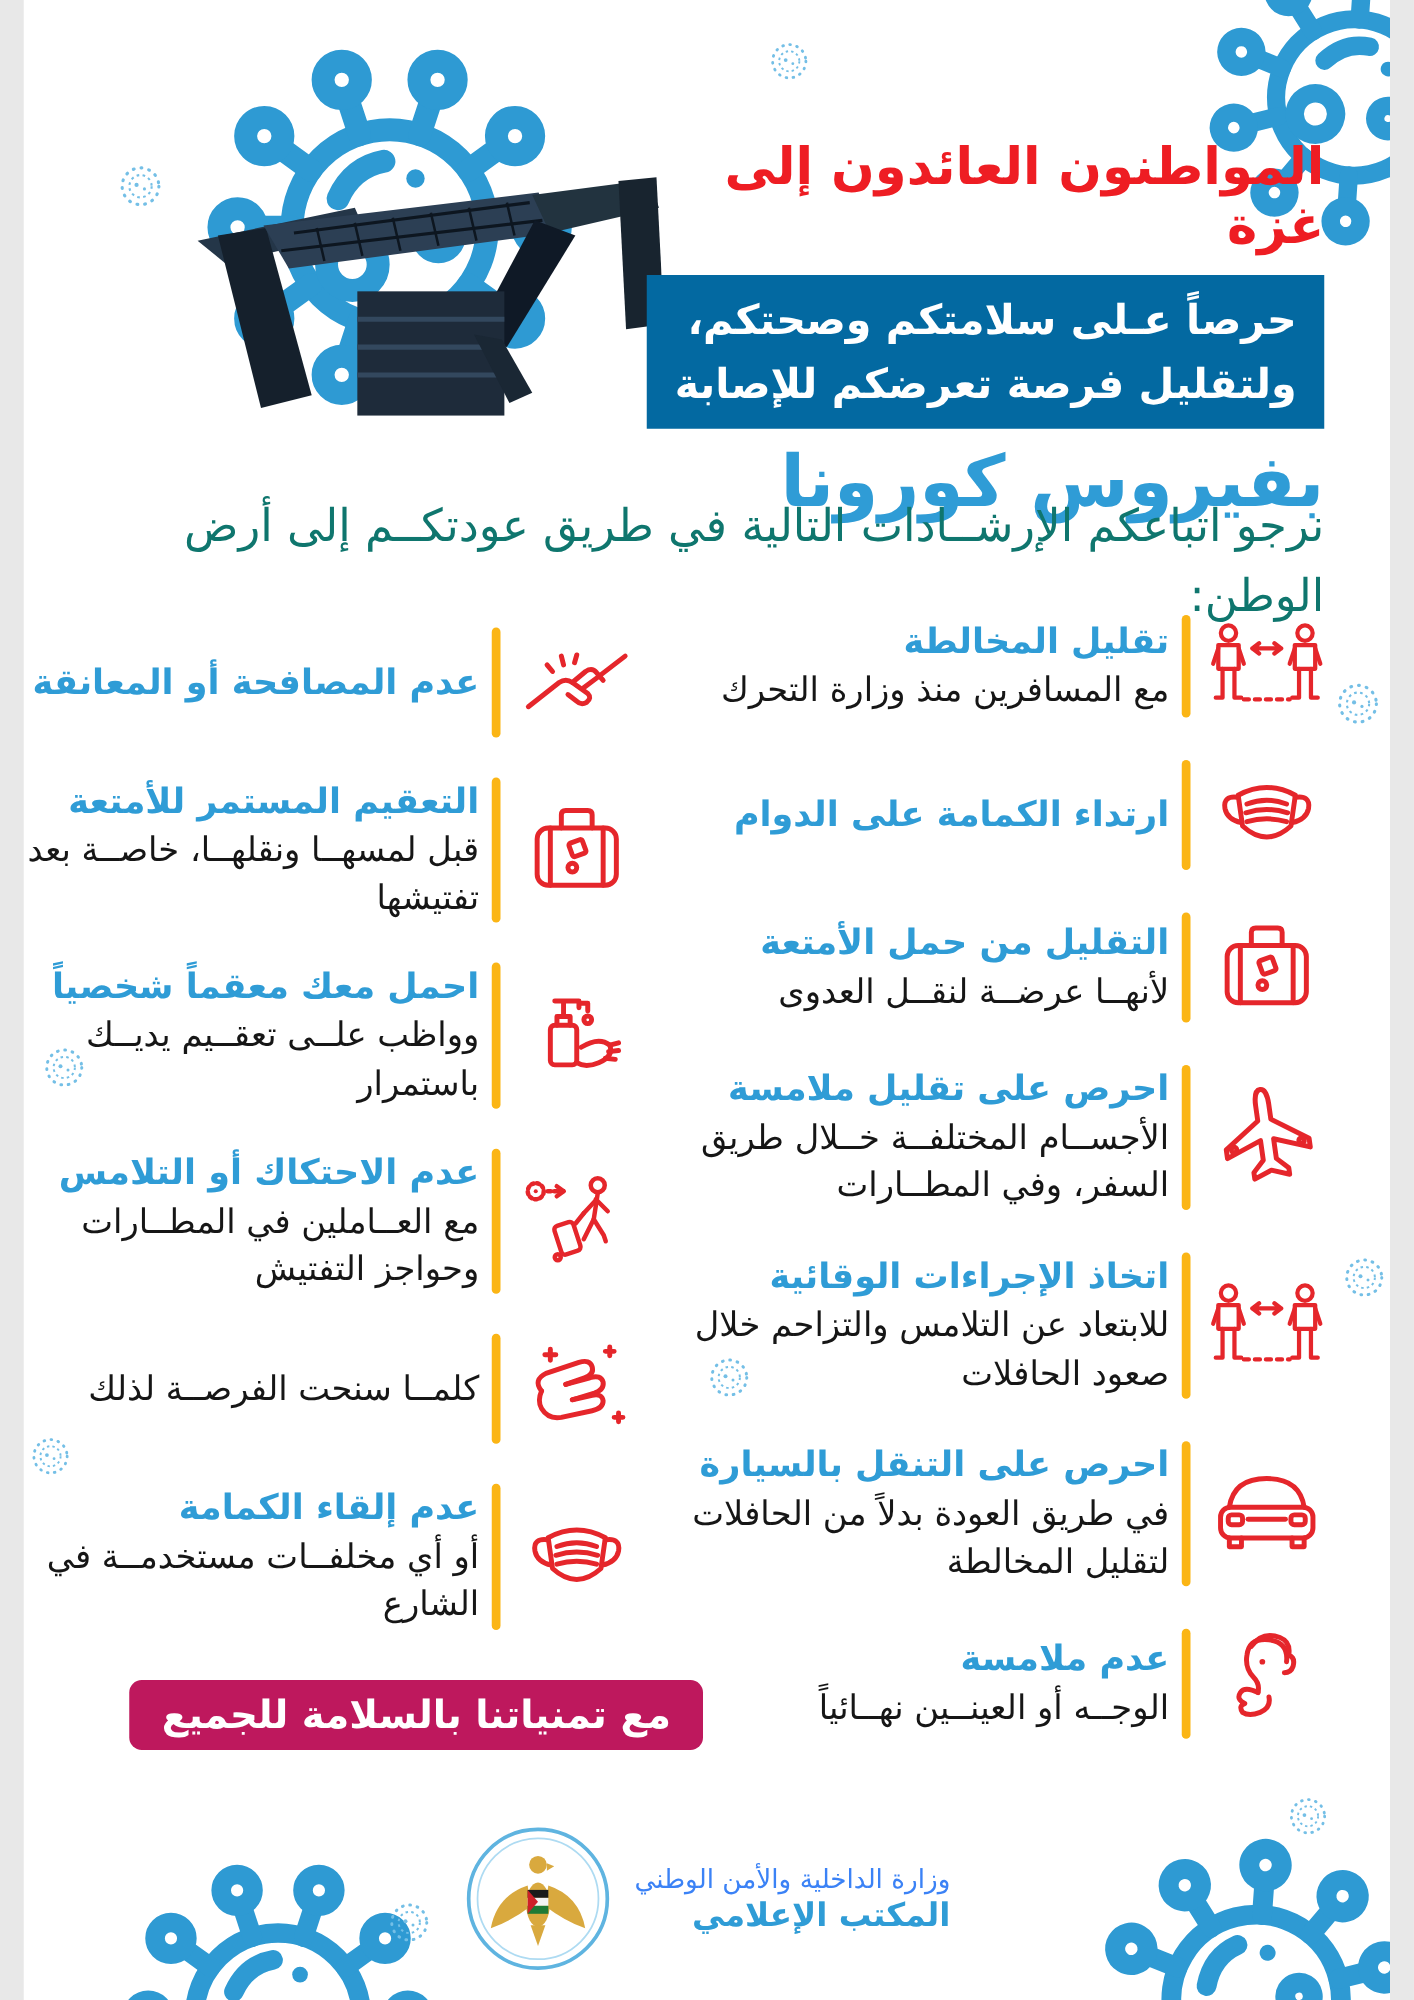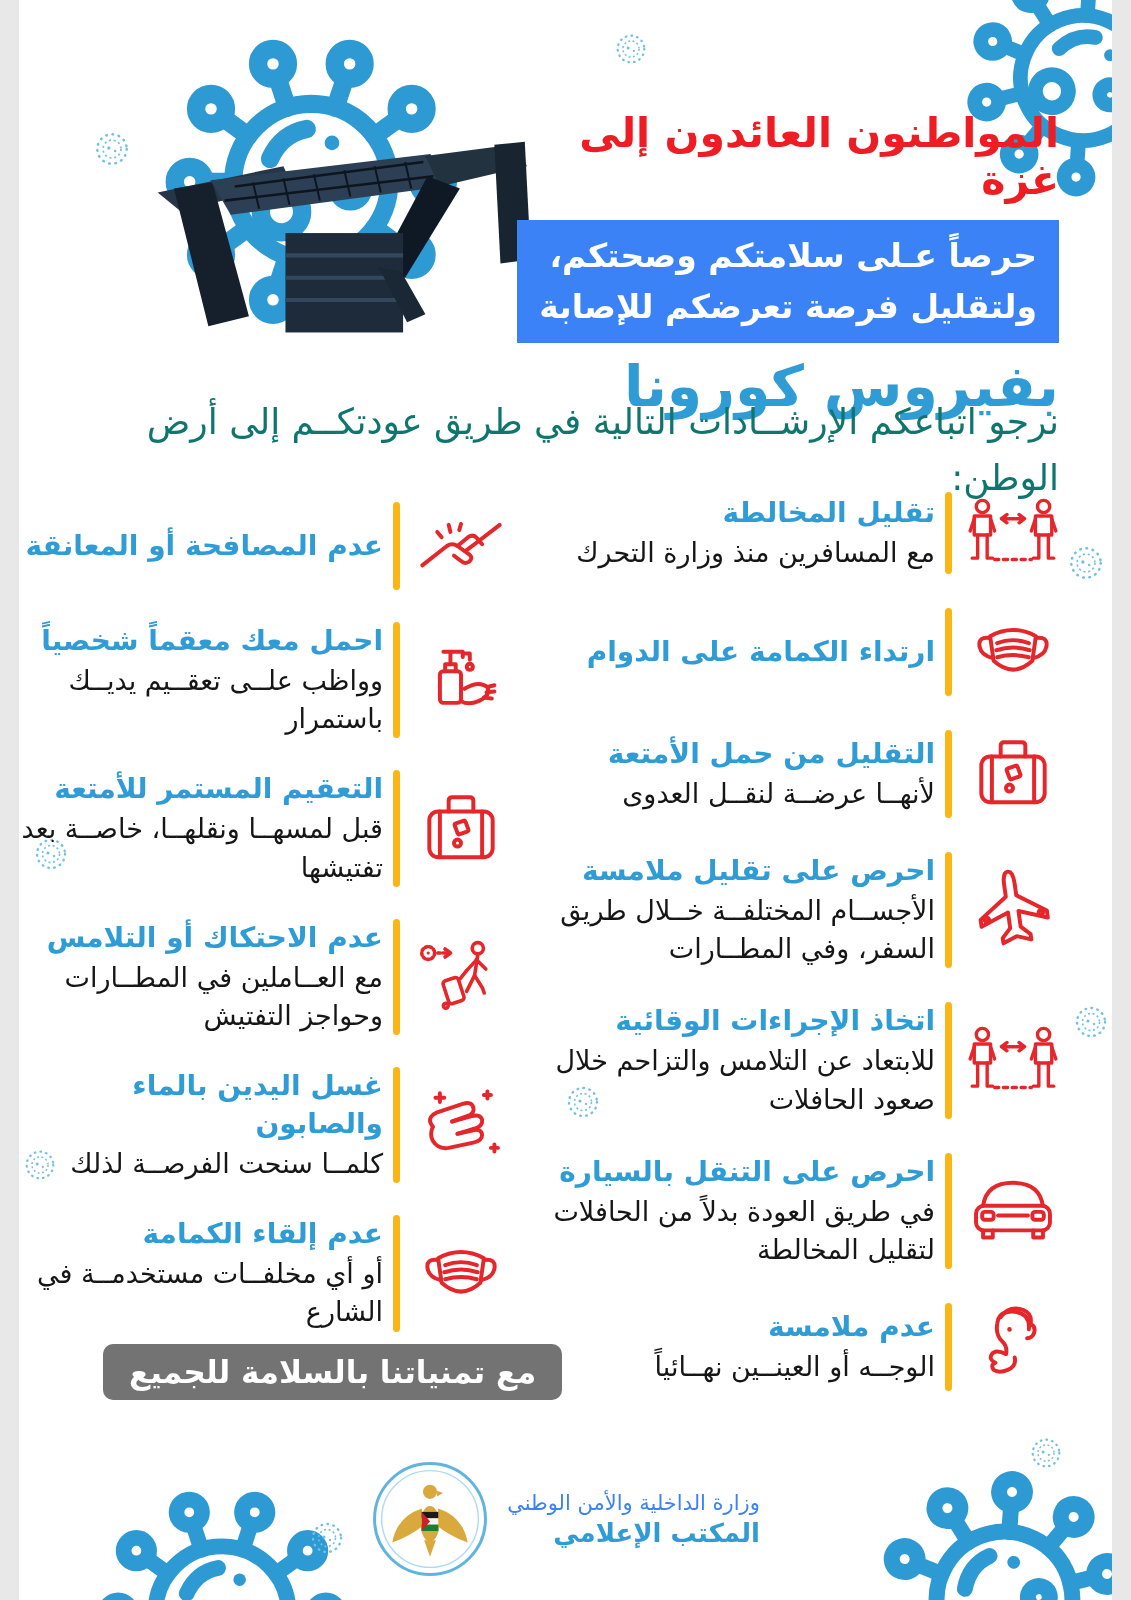--- a/index.html
+++ b/index.html
@@ -7,42 +7,42 @@
           direction:rtl;font-family:"DejaVu Sans","Liberation Sans",sans-serif;}
   svg{display:block;}
   
   .deco{position:absolute;color:#2E9AD3;pointer-events:none;}
   .speck{position:absolute;color:#74BFE6;pointer-events:none;}
   
   .hero{position:absolute;top:12px;left:100px;width:410px;height:360px;}
   
   .header{position:absolute;top:110px;right:53px;text-align:right;max-width:560px;}
   .h-title{color:#EE1D23;font-size:41px;font-weight:bold;line-height:1.15;}
-  .h-bluebox{margin-top:16px;background:#3b82f6;color:#fff;font-size:33px;font-weight:bold;
+  .h-bluebox{margin-top:16px;background:#0369a1;color:#fff;font-size:33px;font-weight:bold;
              line-height:1.55;padding:10px 22px;width:fit-content;}
   .h-corona{color:#2F9CD6;font-size:57px;font-weight:bold;margin-top:10px;}
   
   .intro{position:absolute;top:382px;right:53px;left:48px;color:#0f766e;font-size:36px;
          line-height:1.55;text-align:right;margin-top:12px;}
   
   .col{position:absolute;display:flex;flex-direction:column;}
   .col-r{top:492px;right:48px;width:548px;gap:34px;}
   .col-l{top:502px;right:600px;width:494px;gap:32px;}
   .item{display:flex;align-items:center;gap:10px;}
   .icon{width:102px;flex:none;display:flex;justify-content:center;align-items:center;color:#E5262B;}
   .icon svg{width:88px;height:88px;}
   .icon svg.wide{width:106px;height:82px;}
   .icon svg.rot{transform:rotate(-8deg);}
   .bar{flex:none;width:7px;background:#FBB515;border-radius:4px;align-self:stretch;min-height:76px;}
   .txt{flex:1;min-width:0;}
   .g-title{color:#2F9CD6;font-size:28px;font-weight:bold;line-height:1.35;}
   .g-desc{color:#161616;font-size:27px;line-height:1.42;margin-top:2px;}
   .g-desc:empty{display:none;}
   
-  .closing{position:absolute;top:1344px;left:84px;background:#737373;color:#fff;font-size:31px;
+  .closing{position:absolute;top:1344px;left:84px;background:#be185d;color:#fff;font-size:31px;
            font-weight:bold;padding:10px 26px;border-radius:10px;}
   
   .footer{position:absolute;bottom:22px;left:0;right:0;display:flex;justify-content:center;
           align-items:center;gap:18px;}
   .f-txt{text-align:right;}
   .f-ministry{color:#3b82f6;font-size:21px;}
   .f-office{color:#2F9CD6;font-size:26px;font-weight:bold;margin-top:3px;}
   .emblem svg{width:118px;height:118px;}
 </style>
 </head>
@@ -349,62 +349,61 @@
         </span>
       <span class="bar"></span>
       <div class="txt">
         <div class="g-title">عدم المصافحة أو المعانقة</div>
 
       </div>
     </div>
     <div class="item">
       <span class="icon">
           <svg>
+            <use href="#i-suitcase"></use>
+          </svg>
+        </span>
+      <span class="bar"></span>
+      <div class="txt">
+        <div class="g-title">التعقيم المستمر للأمتعة</div>
+        <div class="g-desc">قبل لمسهــا ونقلهــا، خاصــة بعد تفتيشها</div>
+      </div>
+    </div>
+    <div class="item">
+      <span class="icon">
+          <svg>
             <use href="#i-sanitizer"></use>
           </svg>
         </span>
       <span class="bar"></span>
       <div class="txt">
         <div class="g-title">احمل معك معقماً شخصياً</div>
         <div class="g-desc">وواظب علــى تعقــيم يديــك باستمرار</div>
       </div>
     </div>
     <div class="item">
       <span class="icon">
           <svg>
-            <use href="#i-suitcase"></use>
-          </svg>
-        </span>
-      <span class="bar"></span>
-      <div class="txt">
-        <div class="g-title">التعقيم المستمر للأمتعة</div>
-        <div class="g-desc">قبل لمسهــا ونقلهــا، خاصــة بعد تفتيشها</div>
-      </div>
-    </div>
-    <div class="item">
-      <span class="icon">
-          <svg>
             <use href="#i-traveler"></use>
           </svg>
         </span>
       <span class="bar"></span>
       <div class="txt">
         <div class="g-title">عدم الاحتكاك أو التلامس</div>
         <div class="g-desc">مع العــاملين في المطــارات وحواجز التفتيش</div>
       </div>
     </div>
     <div class="item">
       <span class="icon">
           <svg>
             <use href="#i-wash"></use>
           </svg>
         </span>
       <span class="bar"></span>
       <div class="txt">
-        <div class="g-title">غسل اليدين بالماء والصابون</div>
         <div class="g-desc">كلمــا سنحت الفرصــة لذلك</div>
       </div>
     </div>
     <div class="item">
       <span class="icon">
           <svg>
             <use href="#i-mask"></use>
           </svg>
         </span>
       <span class="bar"></span>

